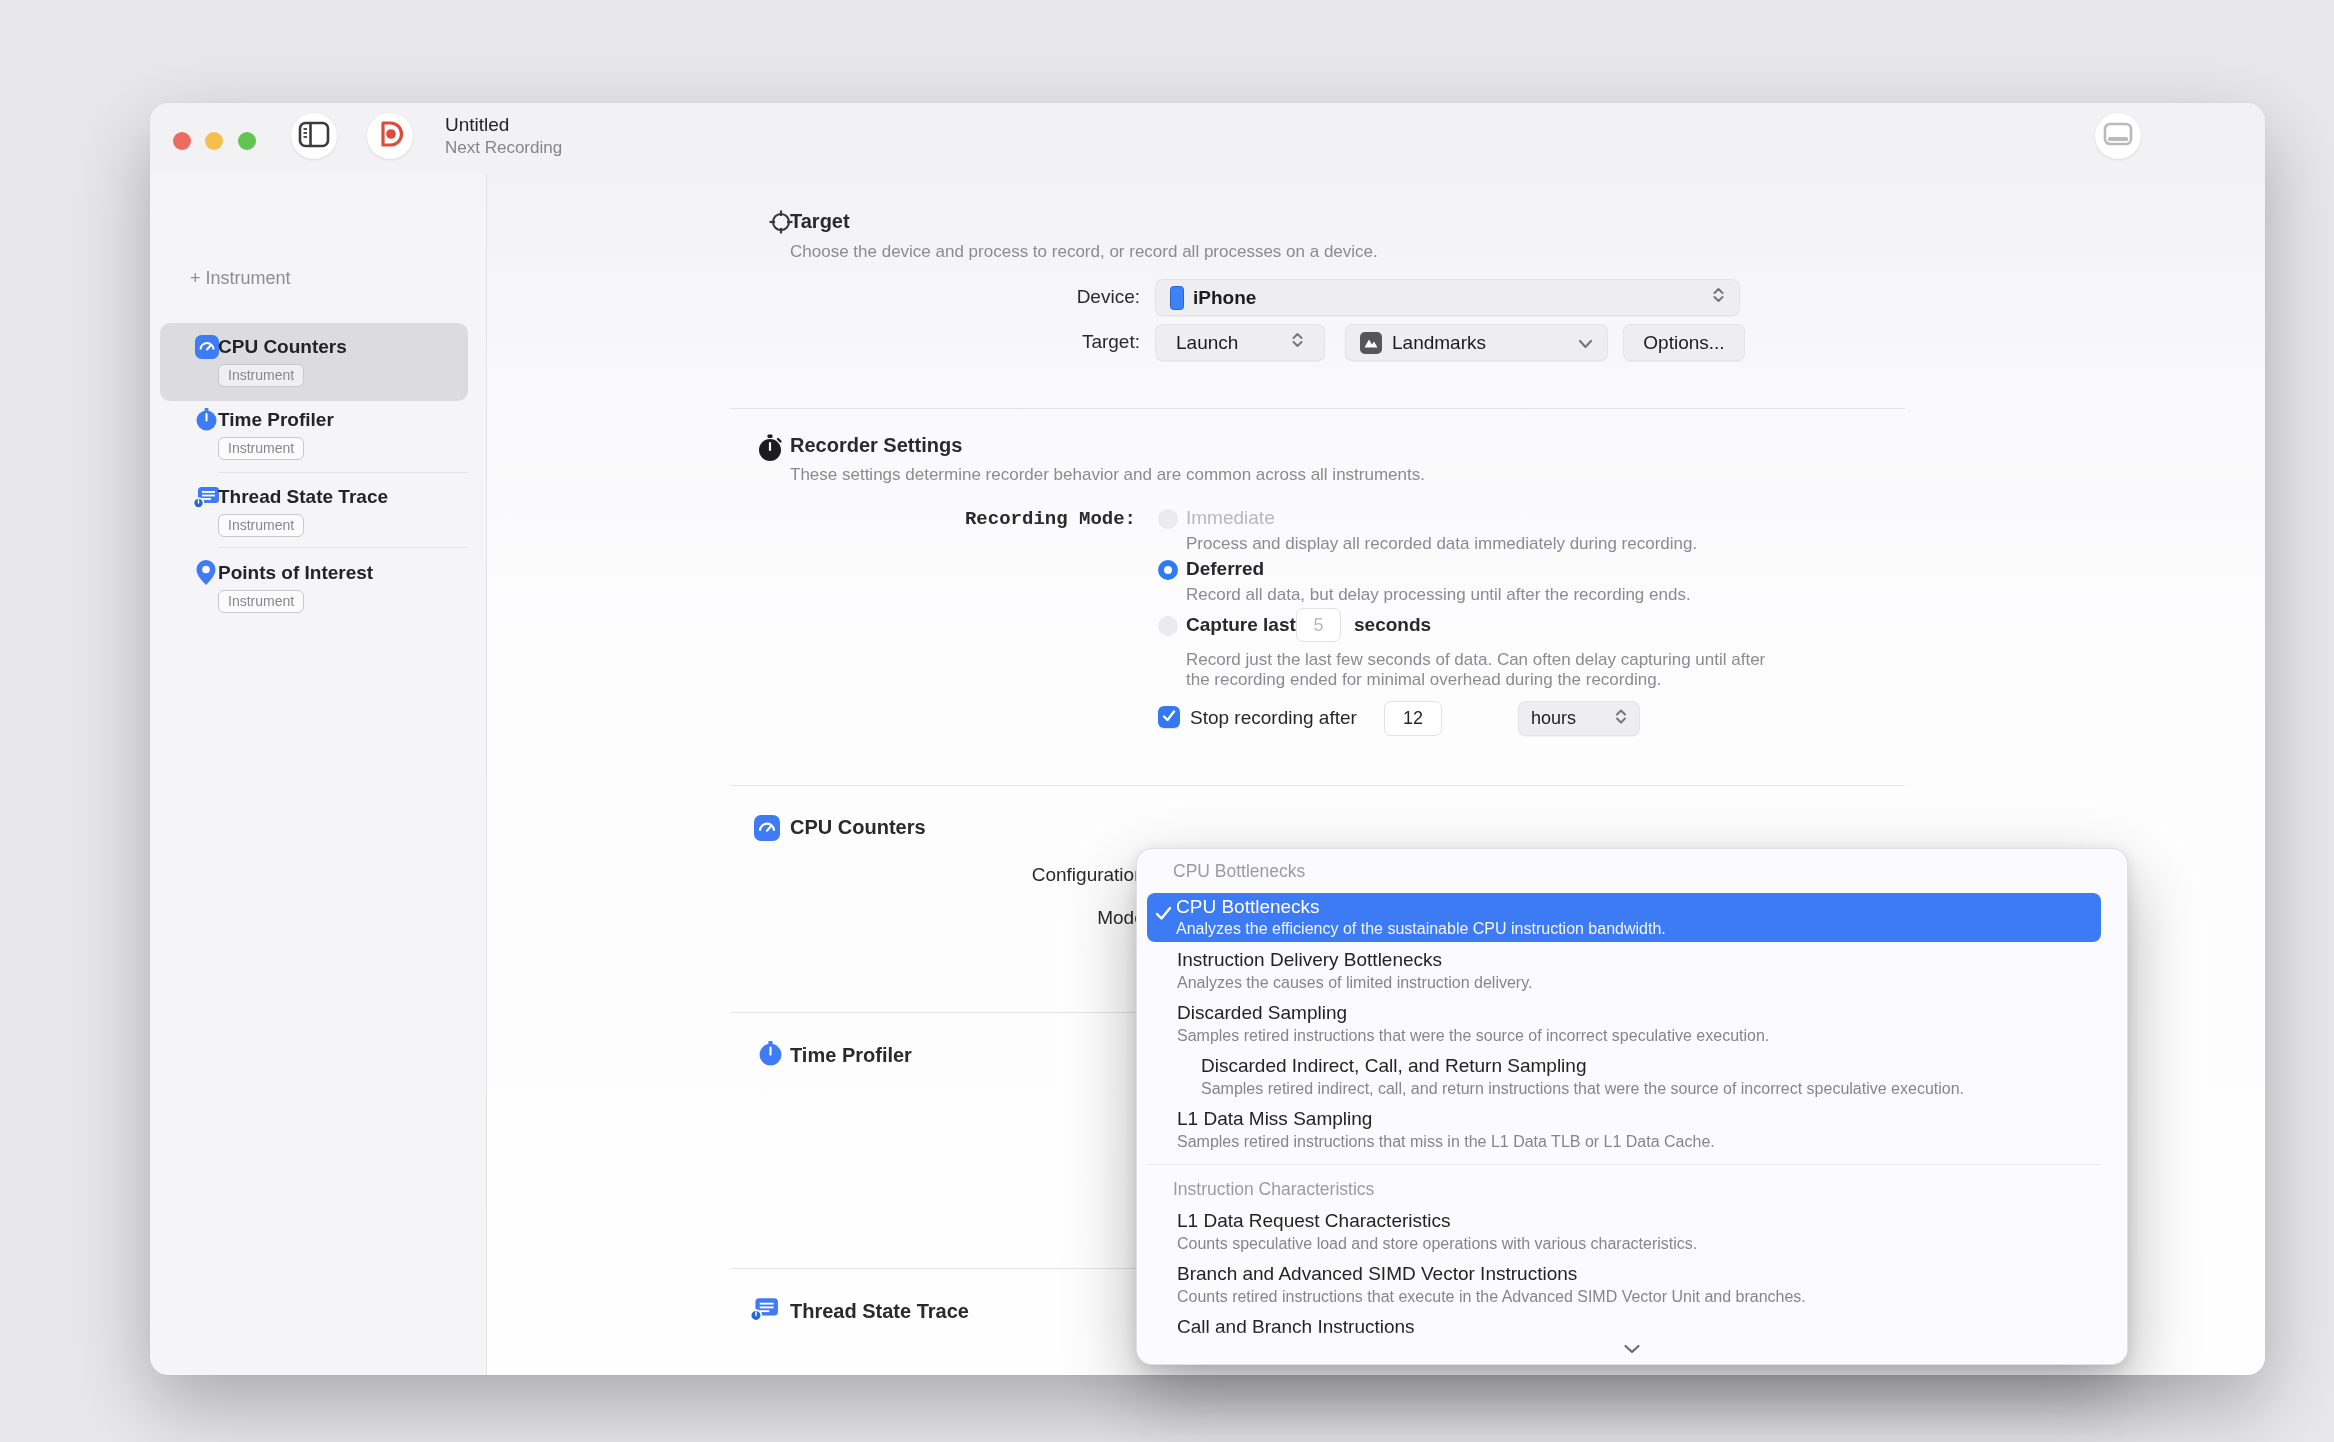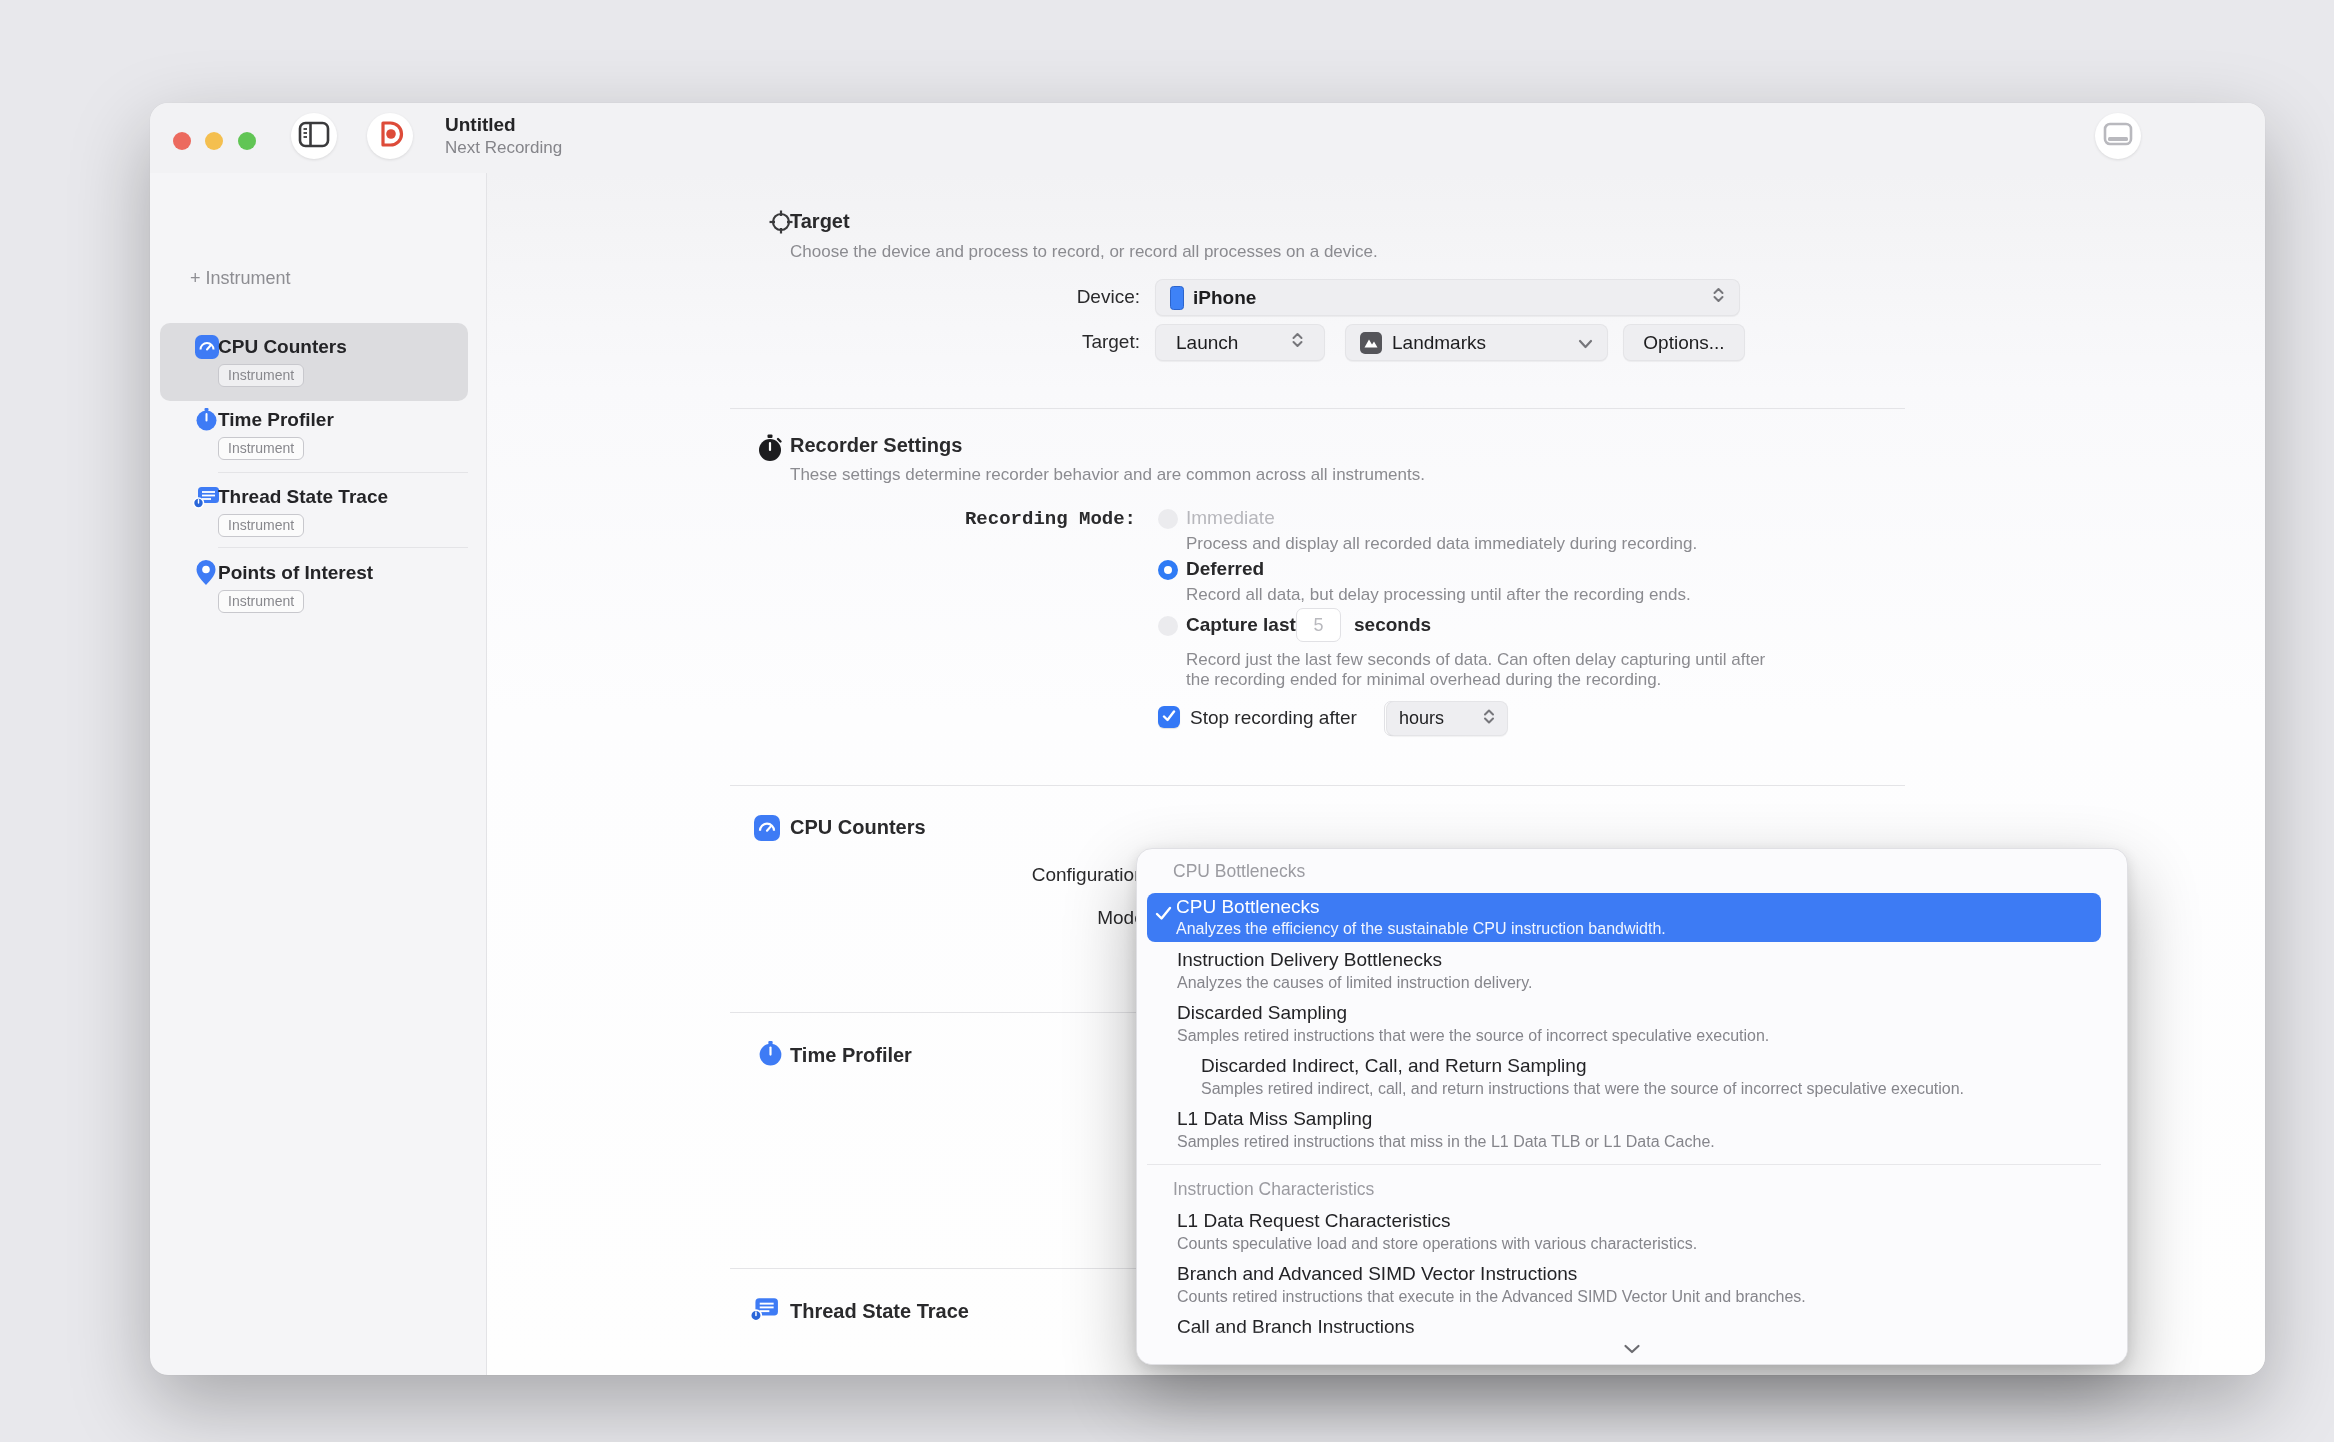--- a/index.html
+++ b/index.html
@@ -17,21 +17,21 @@
   }
   .abs{position:absolute;}
   
   .titlebar{position:absolute;left:0;top:0;right:0;height:70px;background:#f2f2f4;border-radius:18px 18px 0 0;}
   .tl{position:absolute;top:29px;width:18px;height:18px;border-radius:50%;}
   .circle-btn{
     position:absolute;top:10px;width:46px;height:46px;border-radius:50%;
     background:#fff;box-shadow:0 1px 3px rgba(0,0,0,.10);
     display:flex;align-items:center;justify-content:center;
   }
-  .win-title{font-size:19px;font-weight:700;color:#242426;line-height:1.15;}
+  .win-title{font-size:19px;font-weight:400;color:#242426;line-height:1.15;}
   .win-subtitle{font-size:17px;color:#85858a;line-height:1.2;margin-top:2px;}
   
   .sidebar{position:absolute;left:0;top:70px;width:336px;bottom:0;border-right:1px solid #e3e3e6;border-radius:0 0 0 18px;}
   .add-instrument{position:absolute;left:40px;top:95px;font-size:18px;color:#8d8d92;}
   .side-sel{position:absolute;left:10px;top:150px;width:308px;height:78px;background:#dcdcdf;border-radius:10px;}
   .side-label{position:absolute;font-size:19px;font-weight:700;color:#242427;white-space:nowrap;}
   .badge{
     position:absolute;font-size:14px;color:#88888d;background:rgba(255,255,255,.55);
     border:1px solid #c8c8cd;border-radius:6px;padding:3px 9px;line-height:1.1;
   }
@@ -279,21 +279,21 @@
 
     <div class="checkbox" style="left:1008px;top:603px;">
       <span>
         <svg width="14" height="12" viewBox="0 0 14 12">
           <path d="M2 6.5 L5.5 10 L12 1.5" fill="none" stroke="#fff" stroke-width="2.4" stroke-linecap="round" stroke-linejoin="round"></path>
         </svg>
       </span>
     </div>
     <div class="abs" style="left:1040px;top:604px;font-size:19px;color:#28282a;white-space:nowrap;">Stop recording after</div>
     <input class="numfield" style="left: 1234px; top: 598px; width: 58px; height: 35px; color: rgb(40, 40, 42);" value="12">
-    <div class="popup" style="left:1236px;top:598px;width:122px;height:35px;padding:0 12px;font-size:18px;">
+    <div class="popup" style="left:1368px;top:598px;width:122px;height:35px;padding:0 12px;font-size:18px;">
       <span class="lbl">hours</span>
       <span>
         <svg width="12" height="17" viewBox="0 0 12 17">
           <path d="M2 6.5 L6 2.5 L10 6.5" fill="none" stroke="#76767b" stroke-width="2" stroke-linecap="round" stroke-linejoin="round"></path>
           <path d="M2 10.5 L6 14.5 L10 10.5" fill="none" stroke="#76767b" stroke-width="2" stroke-linecap="round" stroke-linejoin="round"></path>
         </svg>
       </span>
     </div>
 
     <div class="hdiv" style="left:580px;top:682px;width:1175px;"></div>

